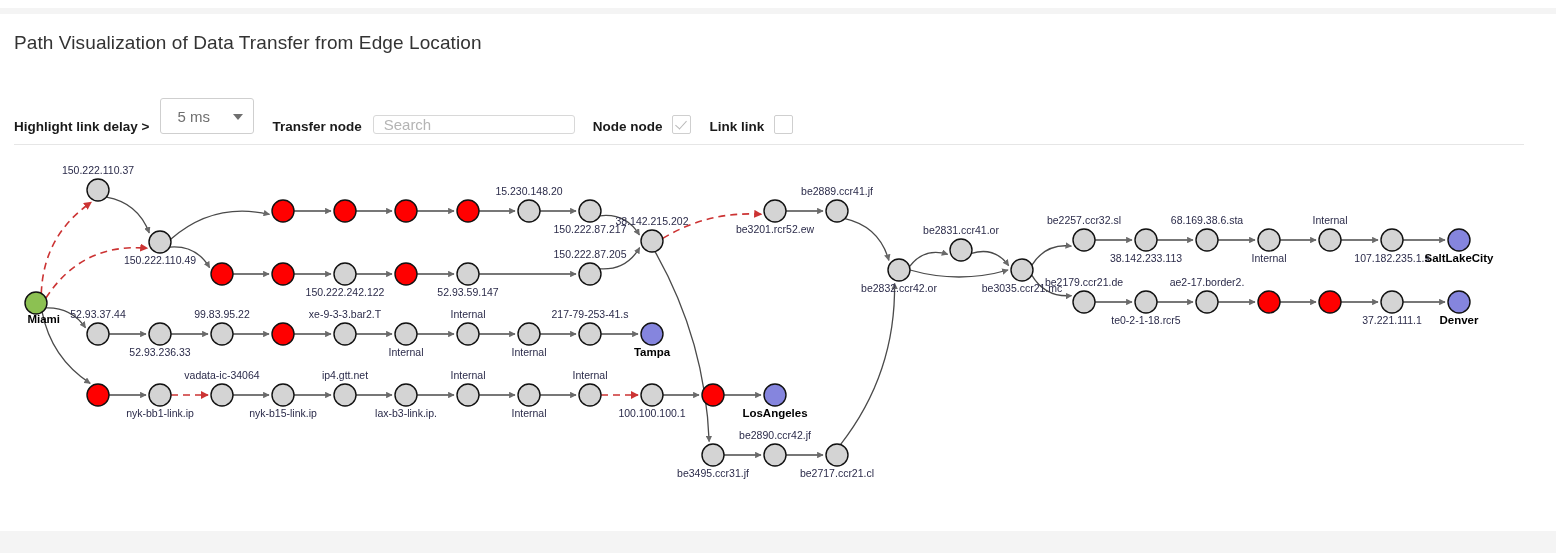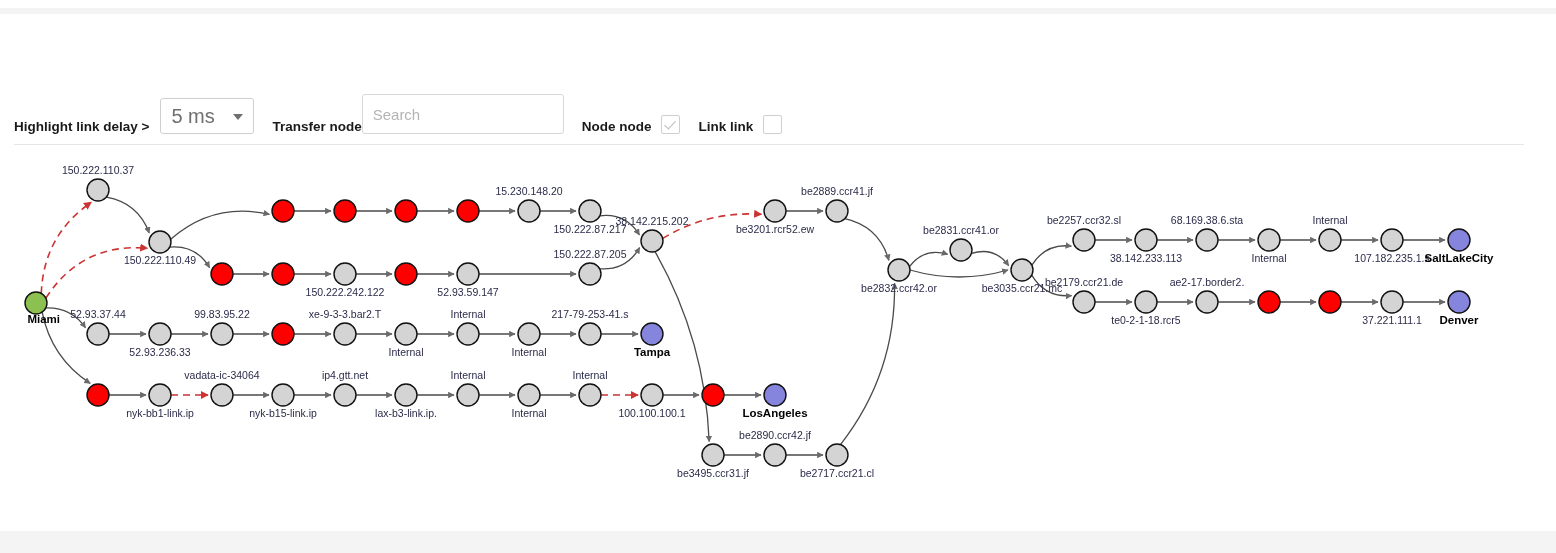--- a/index.html
+++ b/index.html
@@ -60,38 +60,39 @@
     height: 36px;
     border: 1px solid #cfcfcf;
     border-radius: 3px;
     background: #ffffff;
     position: relative;
     display: flex;
     align-items: center;
     box-sizing: border-box;
   }
   .delay-select .val {
-    margin-left: 10px;
-    font-size: 20px;
+    margin-left: 16px;
+    font-size: 15px;
     color: #6f6f6f;
     font-family: "Liberation Sans", sans-serif;
   }
   .caret {
     position: absolute;
     right: 10px; top: 50%;
     margin-top: -2px;
     width: 0; height: 0;
     border-left: 5.5px solid transparent;
     border-right: 5.5px solid transparent;
     border-top: 6px solid #6f6f6f;
   }
   .tb-gap { width: 18px; }
   .search-box {
+    margin-left: 11px;
     width: 202px;
-    height: 40px;
+    height: 19px;
     border: 1px solid #d8d8d8;
     border-radius: 3px;
     background: #ffffff;
     box-sizing: border-box;
     font-size: 15px;
     color: #8a8a8a;
     padding: 0 10px;
     font-family: "Liberation Sans", sans-serif;
     outline: none;
   }
@@ -139,20 +140,21 @@
 </style>
 </head>
 <body>
 
 <div id="root">
 
   <div class="top-strip"></div>
 
   <div class="panel">
 
+    <div class="panel-title">Path Visualization of Data Transfer from Edge Location</div>
 
     <div class="toolbar">
       <span class="tb-label">Highlight link delay &gt;</span>
 
       <div class="delay-select">
         <span class="val">5 ms</span>
         <span class="caret"></span>
       </div>
 
       <span class="tb-gap"></span>

